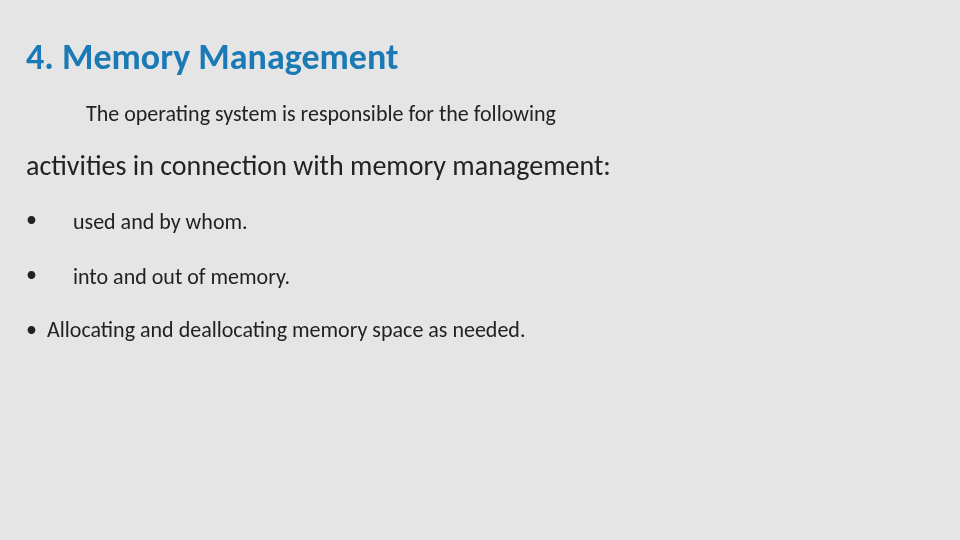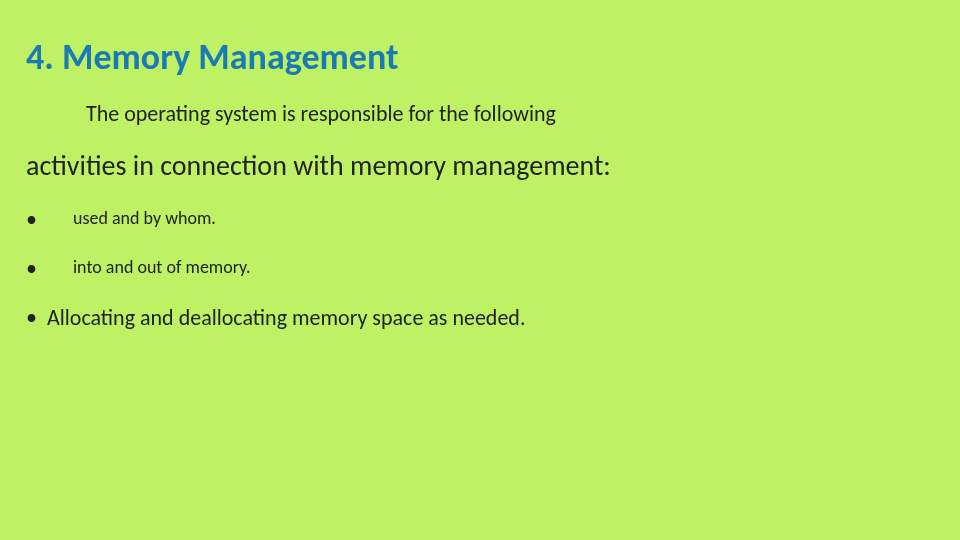--- a/index.html
+++ b/index.html
@@ -12,21 +12,21 @@
       width: 960px;
       height: 540px;
       background: #ffffff;
       font-family: 'Calibri', 'Segoe UI', Arial, sans-serif;
       overflow: hidden;
     }
 
     .slide-container {
       width: 960px;
       height: 540px;
-      background: #bef264;
+      background: #e5e5e5;
       padding: 36px 40px 36px 26px;
       display: flex;
       flex-direction: column;
       gap: 0;
     }
 
     .slide-title {
       color: #1a7ab5;
       font-size: 36px;
       font-weight: 700;
@@ -63,21 +63,21 @@
       line-height: 1.5;
     }
 
     .bullet-content {
       font-size: 22px;
       color: #222222;
       line-height: 1.5;
     }
 
     .bullet-sub {
-      font-size: 18px;
+      font-size: 22px;
       color: #222222;
       margin-left: 26px;
       margin-top: 2px;
       margin-bottom: 10px;
       line-height: 1.5;
     }
   </style>
 </head>
 <body>
 

